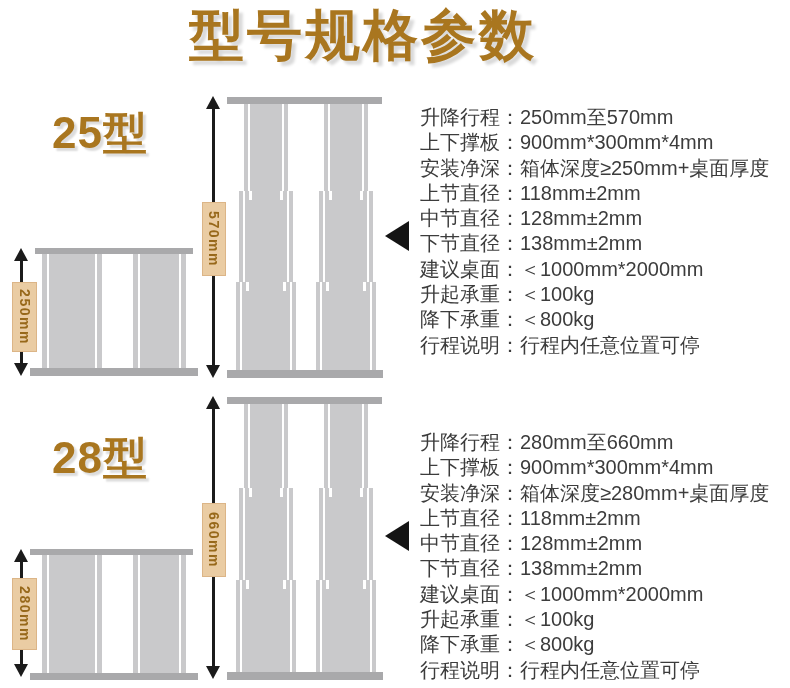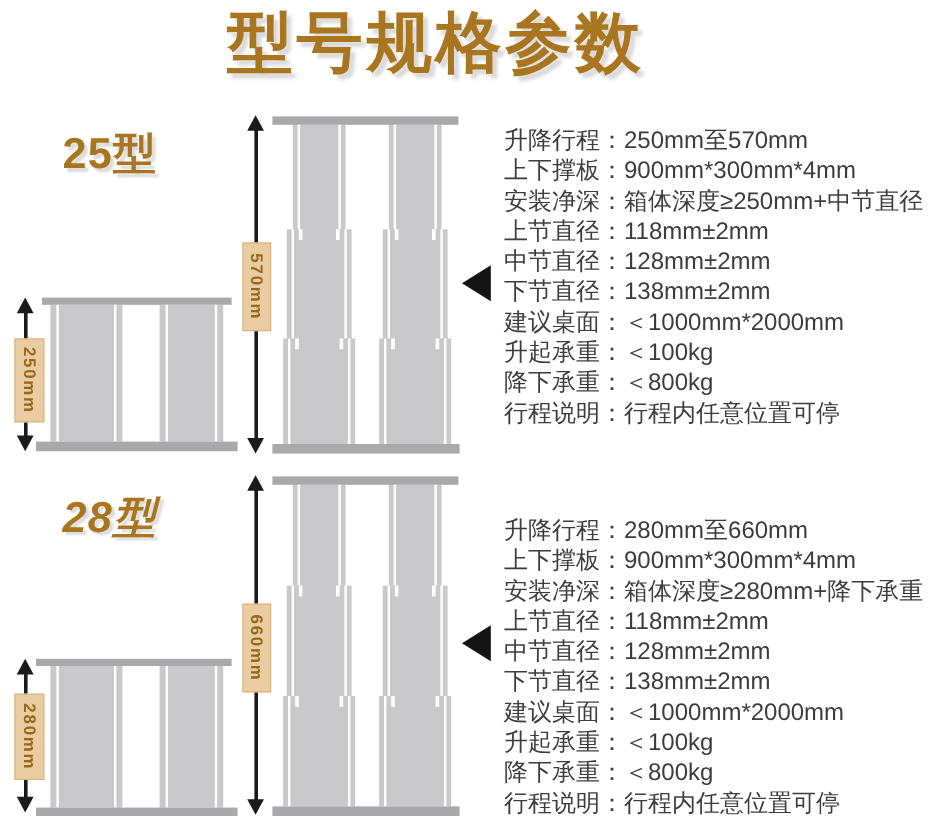--- a/index.html
+++ b/index.html
@@ -14,21 +14,21 @@
     position:absolute;left:0;top:2px;width:726px;text-align:center;
     font-size:55px;font-weight:bold;letter-spacing:3px;
     color:var(--accent-brown,#A9761F);
     text-shadow:4px 4px 3px #d9d9d9;
     line-height:66px;
   }
 
   
   .model-label{
     position:absolute;
-    font-size:36px;font-weight:bold;letter-spacing:1px;
+    font-size:44px;font-weight:bold;letter-spacing:1px;
     color:var(--accent-brown,#A9761F);
     text-shadow:3px 3px 2px #dcdcdc;
   }
 
   
   .plate{position:absolute;background:var(--plate-gray,#A9A9AB);}
   .tube{position:absolute;background:var(--tube-gray,#C9C9CB);}
   .tube::before,.tube::after{
     content:"";position:absolute;top:0;bottom:0;width:2px;background:#ffffff;
   }
@@ -128,33 +128,33 @@
   <div class="mlabel" style="left:12px;top:282px;width:23px;height:68px;">
       <span>250mm</span>
     </div>
 
   <div class="pointer" style="left:385px;top:221px;"></div>
 
   <div class="specs" style="top:105px;">
 
   <div class="spec-line">升降行程：250mm至570mm</div>
       <div class="spec-line">上下撑板：900mm*300mm*4mm</div>
-      <div class="spec-line">安装净深：箱体深度≥250mm+中节直径</div>
+      <div class="spec-line">安装净深：箱体深度≥250mm+桌面厚度</div>
       <div class="spec-line">上节直径：118mm±2mm</div>
       <div class="spec-line">中节直径：128mm±2mm</div>
       <div class="spec-line">下节直径：138mm±2mm</div>
       <div class="spec-line">建议桌面：＜1000mm*2000mm</div>
       <div class="spec-line">升起承重：＜100kg</div>
       <div class="spec-line">降下承重：＜800kg</div>
       <div class="spec-line">行程说明：行程内任意位置可停</div>
     </div>
 </div>
 
 <div>
-  <div class="model-label" style="left:52px;top:407px;font-style:italic;">28型</div>
+  <div class="model-label" style="left:52px;top:429px;">28型</div>
 
   <div>
     <div class="plate" style="left:227px;top:397px;width:155px;height:7px;"></div>
     <div class="tube" style="left:244px;top:404px;width:44px;height:86px;"></div>
     <div class="tube" style="left:324px;top:404px;width:44px;height:86px;"></div>
     <div class="tube" style="left:239px;top:488px;width:54px;height:94px;">
         <i class="notch nl"></i>
         <i class="notch nr"></i>
       </div>
     <div class="tube" style="left:319px;top:488px;width:54px;height:94px;">
@@ -196,21 +196,21 @@
   <div class="mlabel" style="left:12px;top:578px;width:23px;height:70px;">
       <span>280mm</span>
     </div>
 
   <div class="pointer" style="left:385px;top:521px;"></div>
 
   <div class="specs" style="top:405px;margin-top:25px;">
 
   <div class="spec-line">升降行程：280mm至660mm</div>
       <div class="spec-line">上下撑板：900mm*300mm*4mm</div>
-      <div class="spec-line">安装净深：箱体深度≥280mm+降下承重</div>
+      <div class="spec-line">安装净深：箱体深度≥280mm+桌面厚度</div>
       <div class="spec-line">上节直径：118mm±2mm</div>
       <div class="spec-line">中节直径：128mm±2mm</div>
       <div class="spec-line">下节直径：138mm±2mm</div>
       <div class="spec-line">建议桌面：＜1000mm*2000mm</div>
       <div class="spec-line">升起承重：＜100kg</div>
       <div class="spec-line">降下承重：＜800kg</div>
       <div class="spec-line">行程说明：行程内任意位置可停</div>
     </div>
 </div>
 

